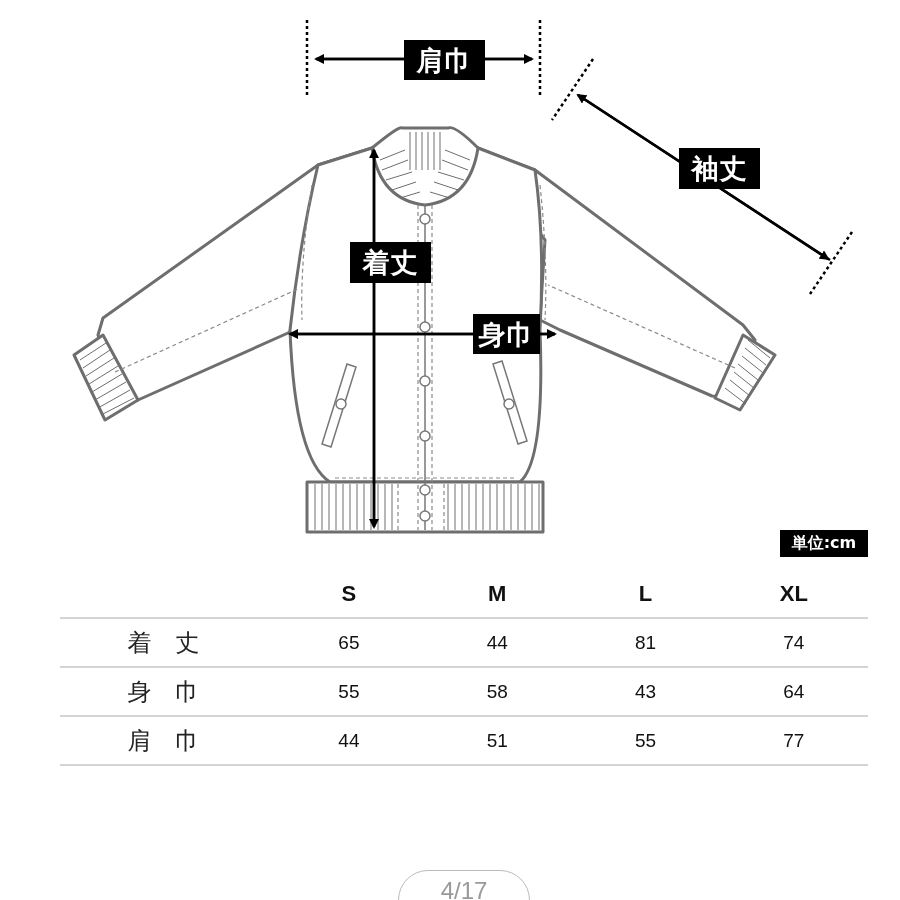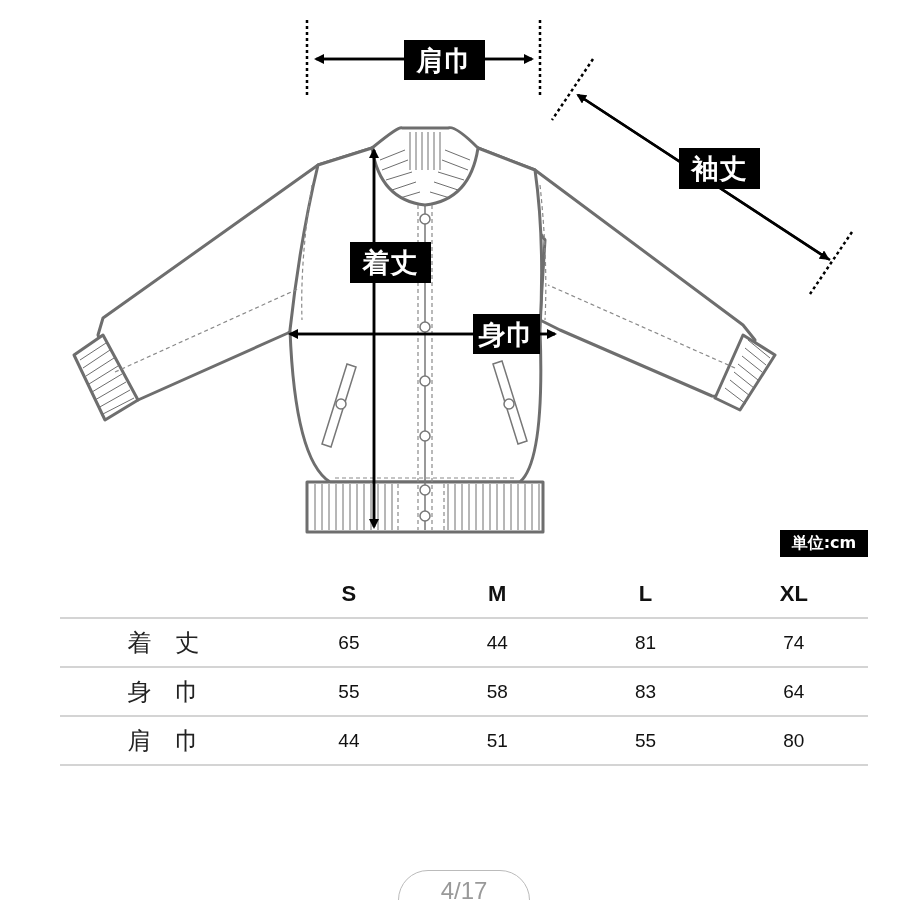--- a/index.html
+++ b/index.html
@@ -185,28 +185,28 @@
       <td class="rowh">着 丈</td>
       <td>65</td>
       <td>44</td>
       <td>81</td>
       <td>74</td>
     </tr>
     <tr>
       <td class="rowh">身 巾</td>
       <td>55</td>
       <td>58</td>
-      <td>83</td>
+      <td>43</td>
       <td>64</td>
     </tr>
     <tr>
       <td class="rowh">肩 巾</td>
       <td>44</td>
       <td>51</td>
       <td>55</td>
-      <td>80</td>
+      <td>77</td>
     </tr>
   </tbody>
 </table>
 
 <div class="pager">
   <span>4/17</span>
 </div>
 
 </body></html>

